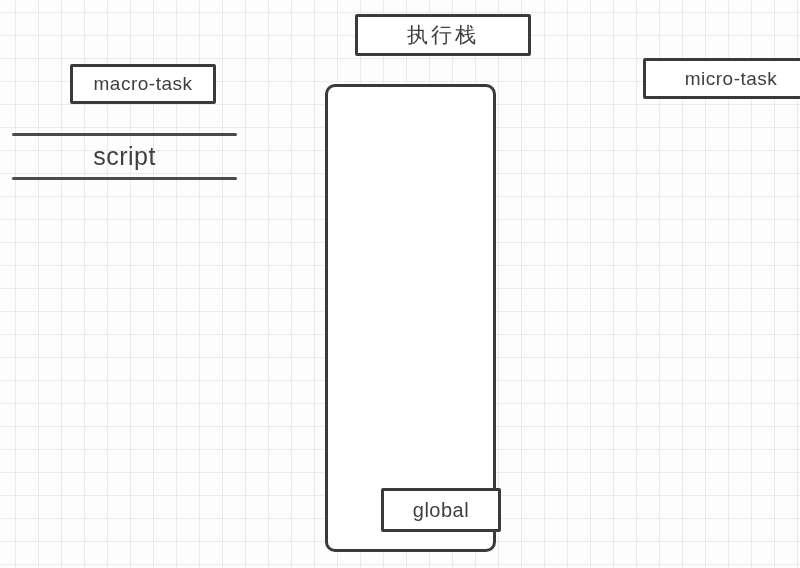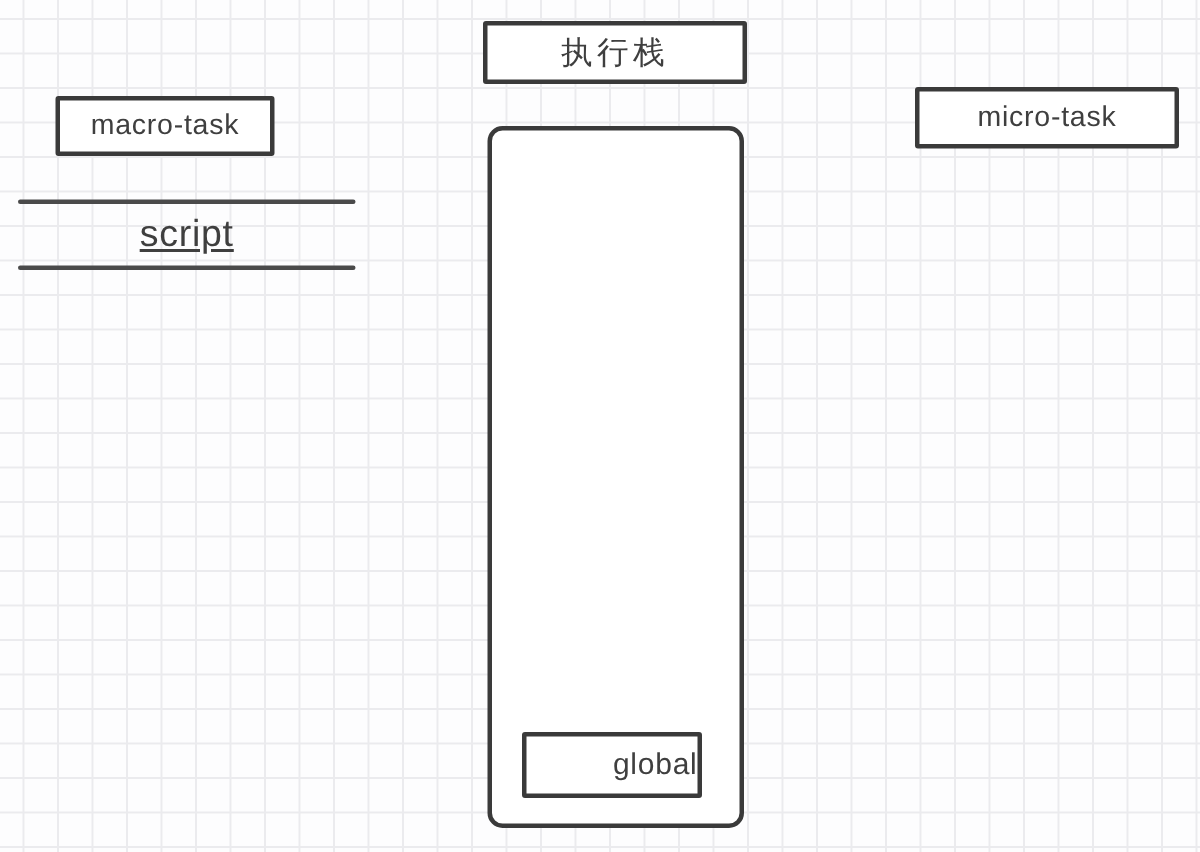--- a/index.html
+++ b/index.html
@@ -26,20 +26,21 @@
     position: absolute;
     box-sizing: border-box;
     border: 3px solid var(--border, #3a3a3a);
     background: var(--shape_fill, #ffffff);
     border-radius: 2px;
     display: flex;
     align-items: center;
     justify-content: center;
     color: var(--text, #3f3f3f);
     white-space: nowrap;
+    margin-left: 33px;
   }
 
   .title-box {
     left: 322px; top: 14px;
     width: 176px; height: 42px;
     font-size: 21px;
     letter-spacing: 3px;
   }
 
   .macro-box {
@@ -64,21 +65,20 @@
     border: 3px solid var(--border, #3a3a3a);
     border-radius: 10px;
     background: var(--shape_fill, #ffffff);
   }
 
   .global-box {
     left: 20px; top: 401px;
     width: 120px; height: 44px;
     font-size: 20px;
     letter-spacing: 0.5px;
-    justify-content: flex-end;
   }
 
   .script-group {
     position: absolute;
     left: 12px; top: 131px;
     width: 225px; height: 50px;
   }
 
   .divider {
     position: absolute;
@@ -94,21 +94,20 @@
 
   .script-label {
     position: absolute;
     left: 0; top: 7px;
     width: 225px;
     text-align: center;
     font-size: 25px;
     line-height: 36px;
     color: var(--text, #3f3f3f);
     letter-spacing: 0.5px;
-    text-decoration: underline;
   }
 </style>
 </head>
 <body>
 
 <div class="canvas">
 
   <div class="shape-box title-box">
     <span>执行栈</span>
   </div>

